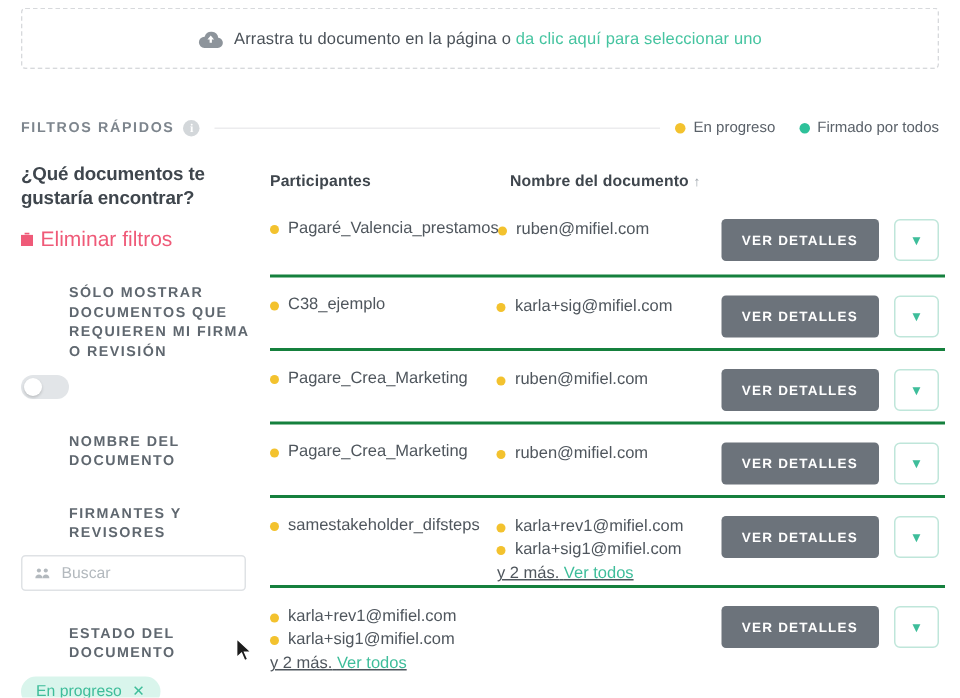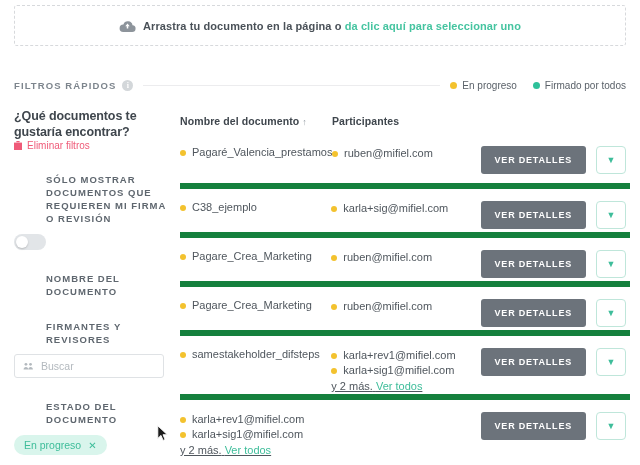--- a/index.html
+++ b/index.html
@@ -15,21 +15,21 @@
   .dropzone {
     position: absolute; left: 14px; top: 5px; width: 612px; height: 41px;
     border: 1px dashed #d7d9dc;
     border-radius: 3px;
     display: flex; align-items: center; justify-content: center;
     gap: 7px;
     background: #fff;
   }
   .cloud-icon { width: 17px; height: 14px; display:block; }
   .dz-text {
-    font-size: 11px; color: #4a5158; letter-spacing: .1px; font-weight: bold;
+    font-size: 11px; color: #4a5158; letter-spacing: .1px;
   }
   .dz-link { color: #45c4a0; }
 
   
   .qf-row {
     position: absolute; left: 14px; top: 78px; width: 612px; height: 14px;
     display: flex; align-items: center;
   }
   .qf-label {
     font-size: 9.5px; letter-spacing: 1.1px; color: #7d858d; font-weight: 600;
@@ -50,22 +50,22 @@
 
   
   .sidebar {
     position: absolute; left: 14px; top: 108px; width: 160px;
   }
   .side-q {
     font-size: 12.5px; color: #3f464d; font-weight: 700; line-height: 16px;
     letter-spacing: -.1px;
   }
   .clear-filters {
-    display:flex; align-items:center; gap:5px;
-    font-size: 10px; color: #ef5a78; cursor: pointer;
+    margin-top: 11px; display:flex; align-items:center; gap:5px;
+    font-size: 14px; color: #ef5a78; cursor: pointer;
   }
   .trash-icon { width: 8px; height: 9px; display:block; }
 
   .side-head {
     margin-top: 22px;
     font-size: 9.5px; letter-spacing: 1px; color: #5f676f; font-weight: 600;
     line-height: 13px; text-transform: uppercase; margin-left: 32px;
   }
   .toggle {
     margin-top: 9px; width: 32px; height: 16px; border-radius: 9px;
@@ -99,21 +99,21 @@
   .thead { display:flex; height: 26px; align-items:center; }
   .th {
     font-size: 10.5px; color: #3f464d; font-weight: 700; letter-spacing:.1px;
   }
   .th.c-name { width: 152px; }
   .th.c-part { width: 160px; }
   .sort-caret { font-size: 9px; color:#9aa1a8; margin-left: 3px; }
 
   .trow {
     display:flex; align-items: flex-start;
-    border-top: 6px solid #15803d;
+    border-top: 2px solid #15803d;
     min-height: 49px; padding-top: 12px;
   }
   .trow:first-of-type { border-top: none; }
   .cell-name {
     width: 152px; display:flex; align-items:flex-start; gap:6px;
     font-size: 11px; color: #4f565d; line-height: 13px;
   }
   .cell-part { width: 150px; font-size: 11px; color:#4f565d; line-height: 15px; }
   .p-line { display:flex; align-items:center; gap:6px; }
   .more { color:#4f565d; font-size: 11px; margin-top:1px;text-decoration:underline; }
@@ -204,22 +204,22 @@
     <div class="side-head">ESTADO DEL DOCUMENTO</div>
     <div class="chip">
       <span>En progreso</span>
       <span class="x">✕</span>
     </div>
     <div></div>
   </div>
 
   <div class="table">
     <div class="thead">
+      <div class="th c-part">Participantes</div>
       <div class="th c-name"><span>Nombre del documento</span><span class="sort-caret">↑</span></div>
-      <div class="th c-part">Participantes</div>
     </div>
     <div id="rows">
         <div class="trow">
           <div class="cell-name">
             <span class="dot-sm" style="background: rgb(243, 194, 46);"></span>
             <span>Pagaré_Valencia_prestamos</span>
           </div>
           <div class="cell-part">
             <div class="p-line">
               <span class="dot-inline" style="background: rgb(243, 194, 46);"></span>

